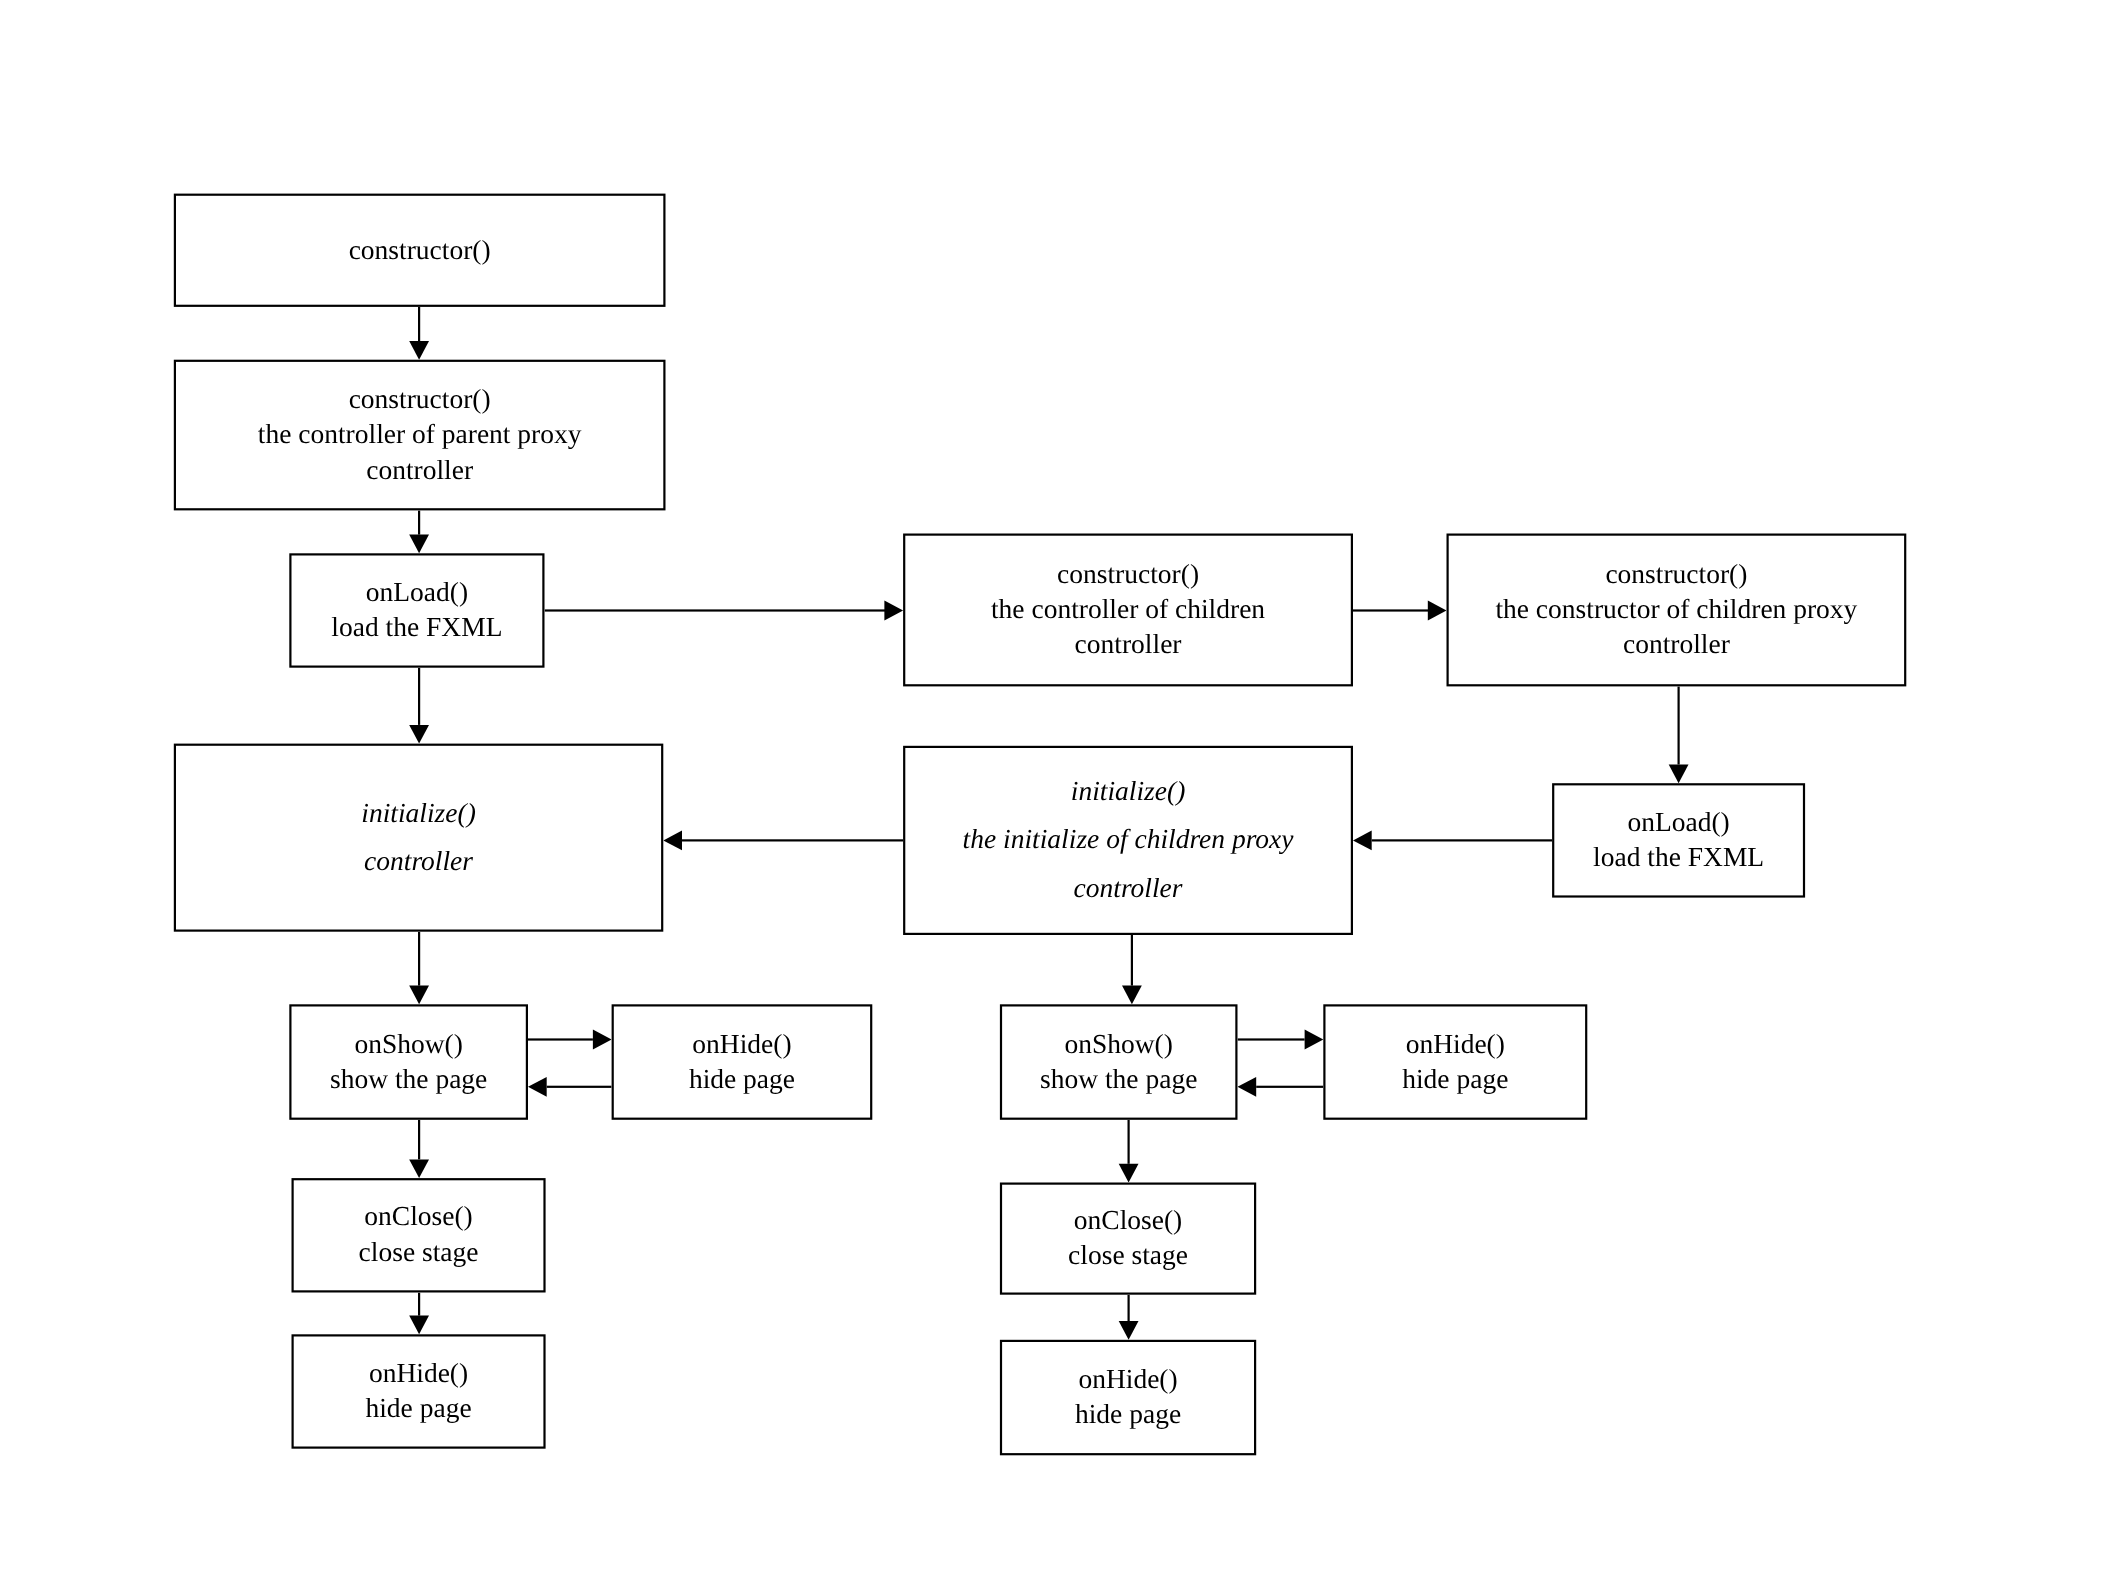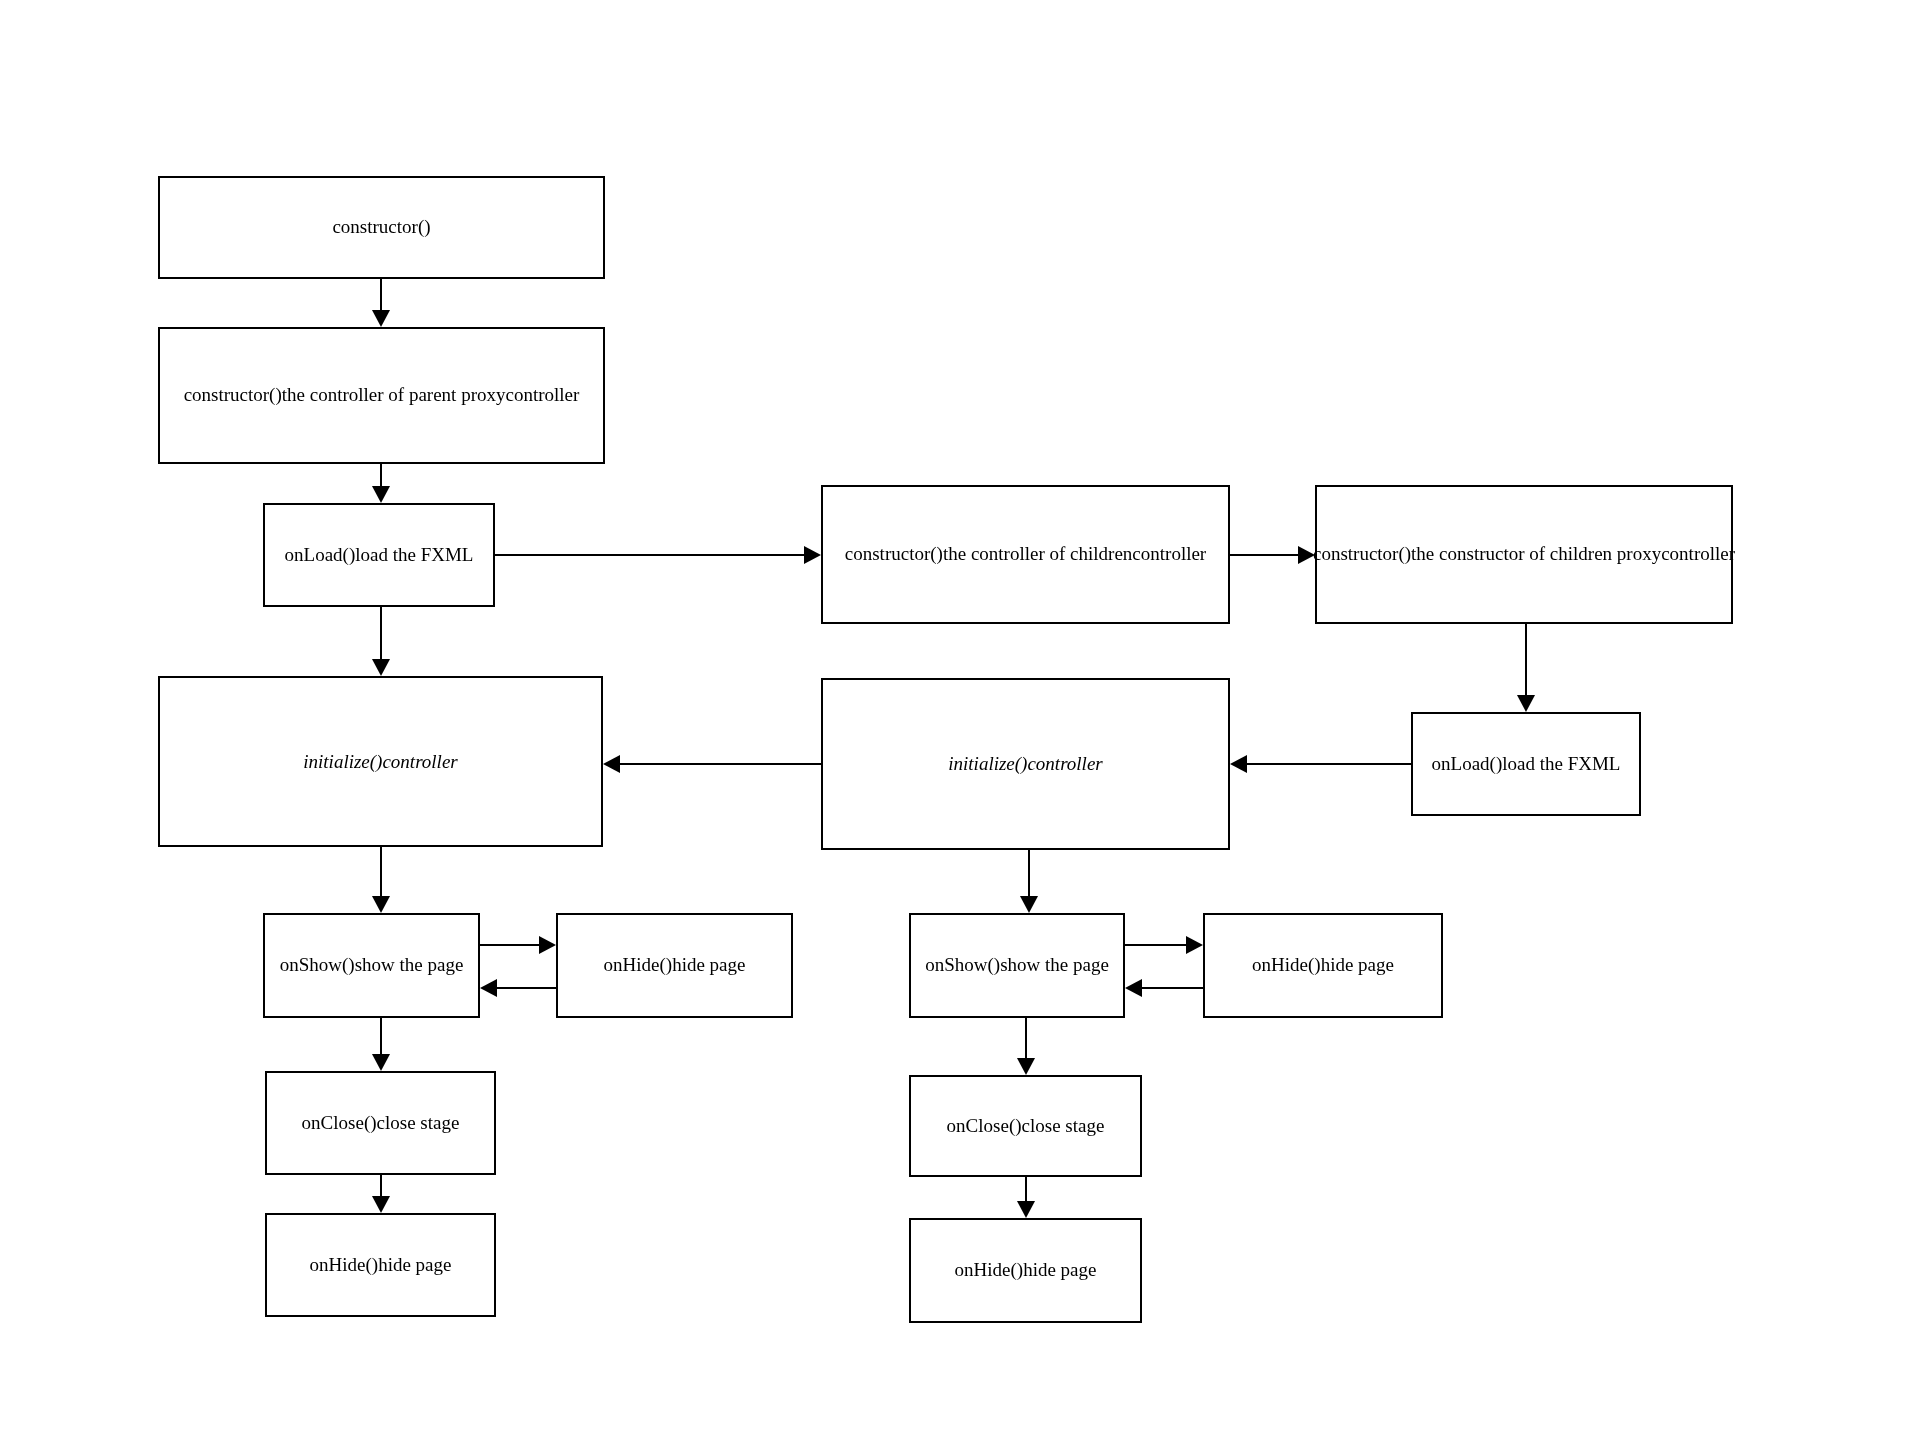--- a/index.html
+++ b/index.html
@@ -14,26 +14,26 @@
     background: #ffffff;
     overflow: hidden;
     font-family: "Liberation Serif", "DejaVu Serif", serif;
   }
   .node {
     position: absolute;
     box-sizing: border-box;
     border: 2px solid #000000;
     background: #ffffff;
     display: flex;
-    flex-direction: row;
+    flex-direction: column;
     align-items: center;
     justify-content: center;
     text-align: left;
     color: #000000;
-    font-size: 19px;
+    font-size: 25px;
     line-height: 1.28;
     padding: 2px 6px;
     z-index: 2;
   }
   .node.spaced { line-height: 1.75; font-style: italic; }
   .node .line { display: block; white-space: nowrap; }
 
   .edge {
     position: absolute;
     background: #000000;
@@ -96,20 +96,21 @@
     <span class="line">controller</span>
   </div>
 
   <div class="node spaced" style="left:158px; top:676px; width:445px; height:171px;">
     <span class="line">initialize()</span>
     <span class="line">controller</span>
   </div>
 
   <div class="node spaced" style="left:821px; top:678px; width:409px; height:172px;">
     <span class="line">initialize()</span>
+    <span class="line">the initialize of children proxy</span>
     <span class="line">controller</span>
   </div>
 
   <div class="node" style="left:1411px; top:712px; width:230px; height:104px;">
     <span class="line">onLoad()</span>
     <span class="line">load the FXML</span>
   </div>
 
   <div class="node" style="left:263px; top:913px; width:217px; height:105px;">
     <span class="line">onShow()</span>

